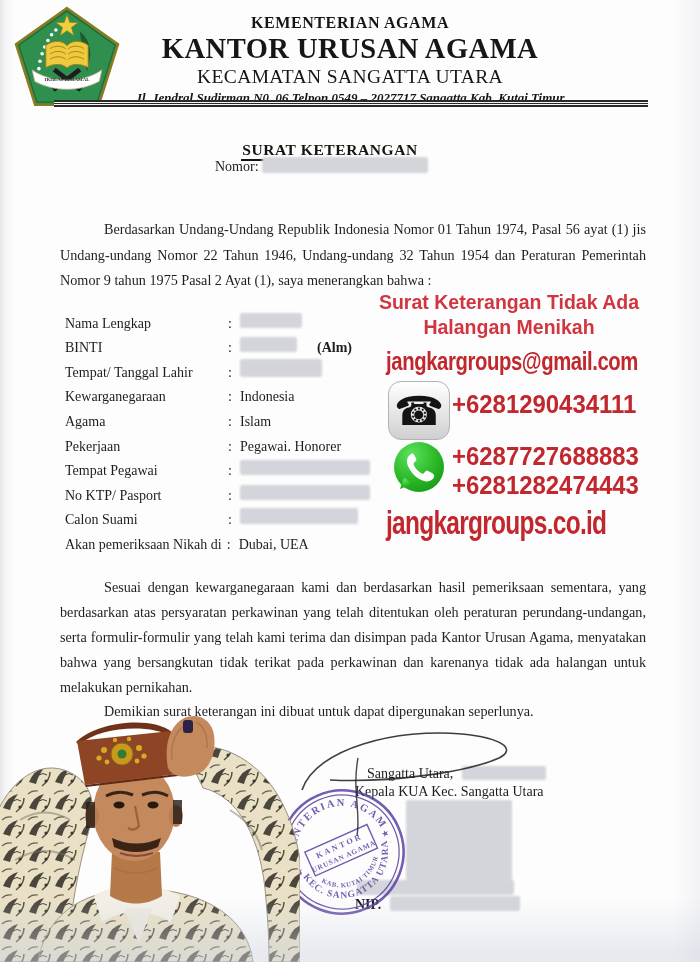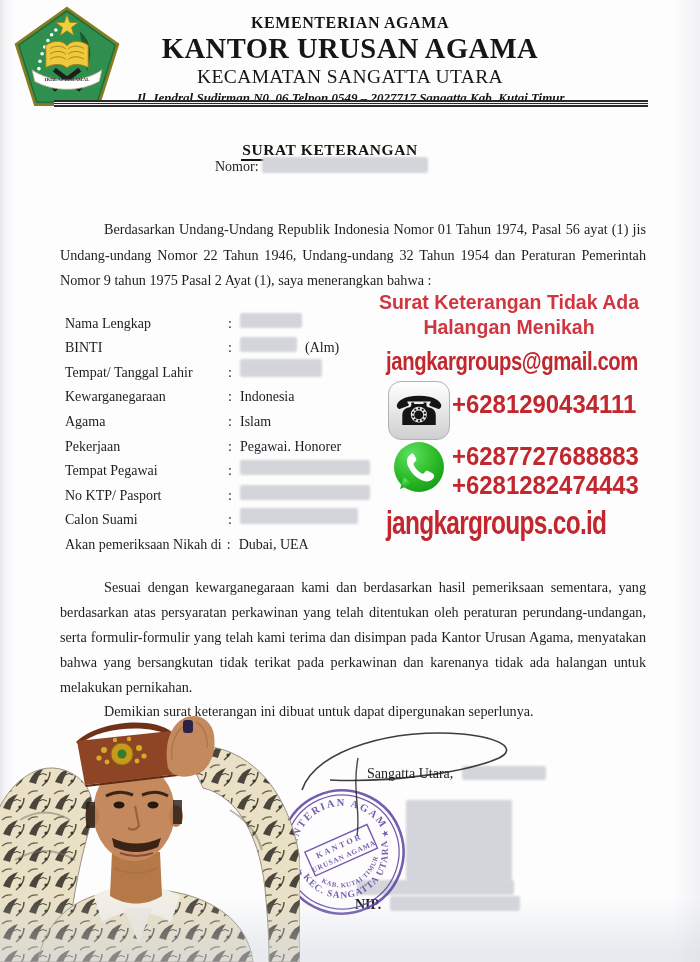--- a/index.html
+++ b/index.html
@@ -27,21 +27,21 @@
   .para2{line-height:24.9px;}
   .closing{position:absolute;left:60px;width:586px;text-indent:44px;color:#1e1e20;font-size:14.2px;}
   
   .fields{position:absolute;left:65px;top:307px;width:575px;color:#1d1d1f;font-size:14px;}
   .frow{height:24.6px;display:flex;align-items:flex-end;}
   .flabel{min-width:163px;}
   .frow.wide .flabel{min-width:0;margin-right:5px;}
   .fcolon{width:12px;}
   .fval{flex:1;}
   .fval .redact{margin-top:2px;}
-  .suffix{margin-left:8px;}
+  .suffix{margin-left:20px;font-weight:bold;}
   
   .promo-h{position:absolute;left:368px;top:290px;width:282px;text-align:center;
     font-family:"Liberation Sans",sans-serif;font-weight:bold;font-size:19.5px;line-height:25px;}
   .red-cond{position:absolute;font-family:"Liberation Sans",sans-serif;font-weight:bold;
     transform-origin:left top;white-space:nowrap;}
   .phone-badge{position:absolute;left:388px;top:381px;width:60px;height:57px;border-radius:13px;
     background:linear-gradient(#ffffff,#dedede 70%,#cfcfcf);border:1px solid #b3b3b3;
     box-shadow:inset 0 1px 0 #fff;display:flex;align-items:center;justify-content:center;}
   .phone-badge span{font-family:"DejaVu Sans",sans-serif;font-size:40px;color:#141414;line-height:1;}
   .wa-badge{position:absolute;left:390px;top:439px;}
@@ -170,20 +170,21 @@
   </svg>
   <div class="red-cond" style="left:452px;top:441px;font-size:26px;transform:scaleX(.92);color:#c1272d;">+6287727688883</div>
   <div class="red-cond" style="left:452px;top:470px;font-size:26px;transform:scaleX(.92);color:#c1272d;">+6281282474443</div>
   <div class="red-cond" style="left:386px;top:503px;font-size:34px;letter-spacing:-1px;transform:scaleX(.72);color:#c1272d;">jangkargroups.co.id</div>
 
   <div class="para para2" style="top:575px;">Sesuai dengan kewarganegaraan kami dan berdasarkan hasil pemeriksaan sementara, yang berdasarkan atas persyaratan perkawinan yang telah ditentukan oleh peraturan perundang-undangan, serta formulir-formulir yang telah kami terima dan disimpan pada Kantor Urusan Agama, menyatakan bahwa yang bersangkutan tidak terikat pada perkawinan dan karenanya tidak ada halangan untuk melakukan pernikahan.</div>
   <div class="closing" style="top:703px;">Demikian surat keterangan ini dibuat untuk dapat dipergunakan seperlunya.</div>
 
   <div class="sig-text" style="left:367px;top:766px;">Sangatta Utara,</div>
   <div class="redact-abs" style="left:462px;top:766px;width:84px;height:14px;"></div>
+  <div class="sig-text" style="left:355px;top:784px;">Kepala KUA Kec. Sangatta Utara</div>
   <div class="redact-abs" style="left:406px;top:800px;width:106px;height:82px;"></div>
   <div class="redact-abs" style="left:357px;top:880px;width:157px;height:15px;"></div>
   <div class="sig-text" style="left:355px;top:897px;font-weight:bold;">NIP.</div>
   <div class="redact-abs" style="left:390px;top:896px;width:130px;height:15px;"></div>
 
   <svg class="stamp" width="132" height="132" viewBox="-66 -66 132 132">
     <defs>
       <path id="arcTop" d="M -46,0 A 46,46 0 0 1 46,0"></path>
       <path id="arcBot" d="M -46,0 A 46,46 0 0 0 46,0"></path>
       <path id="arcIn" d="M -34,14 A 38,38 0 0 0 34,14"></path>

